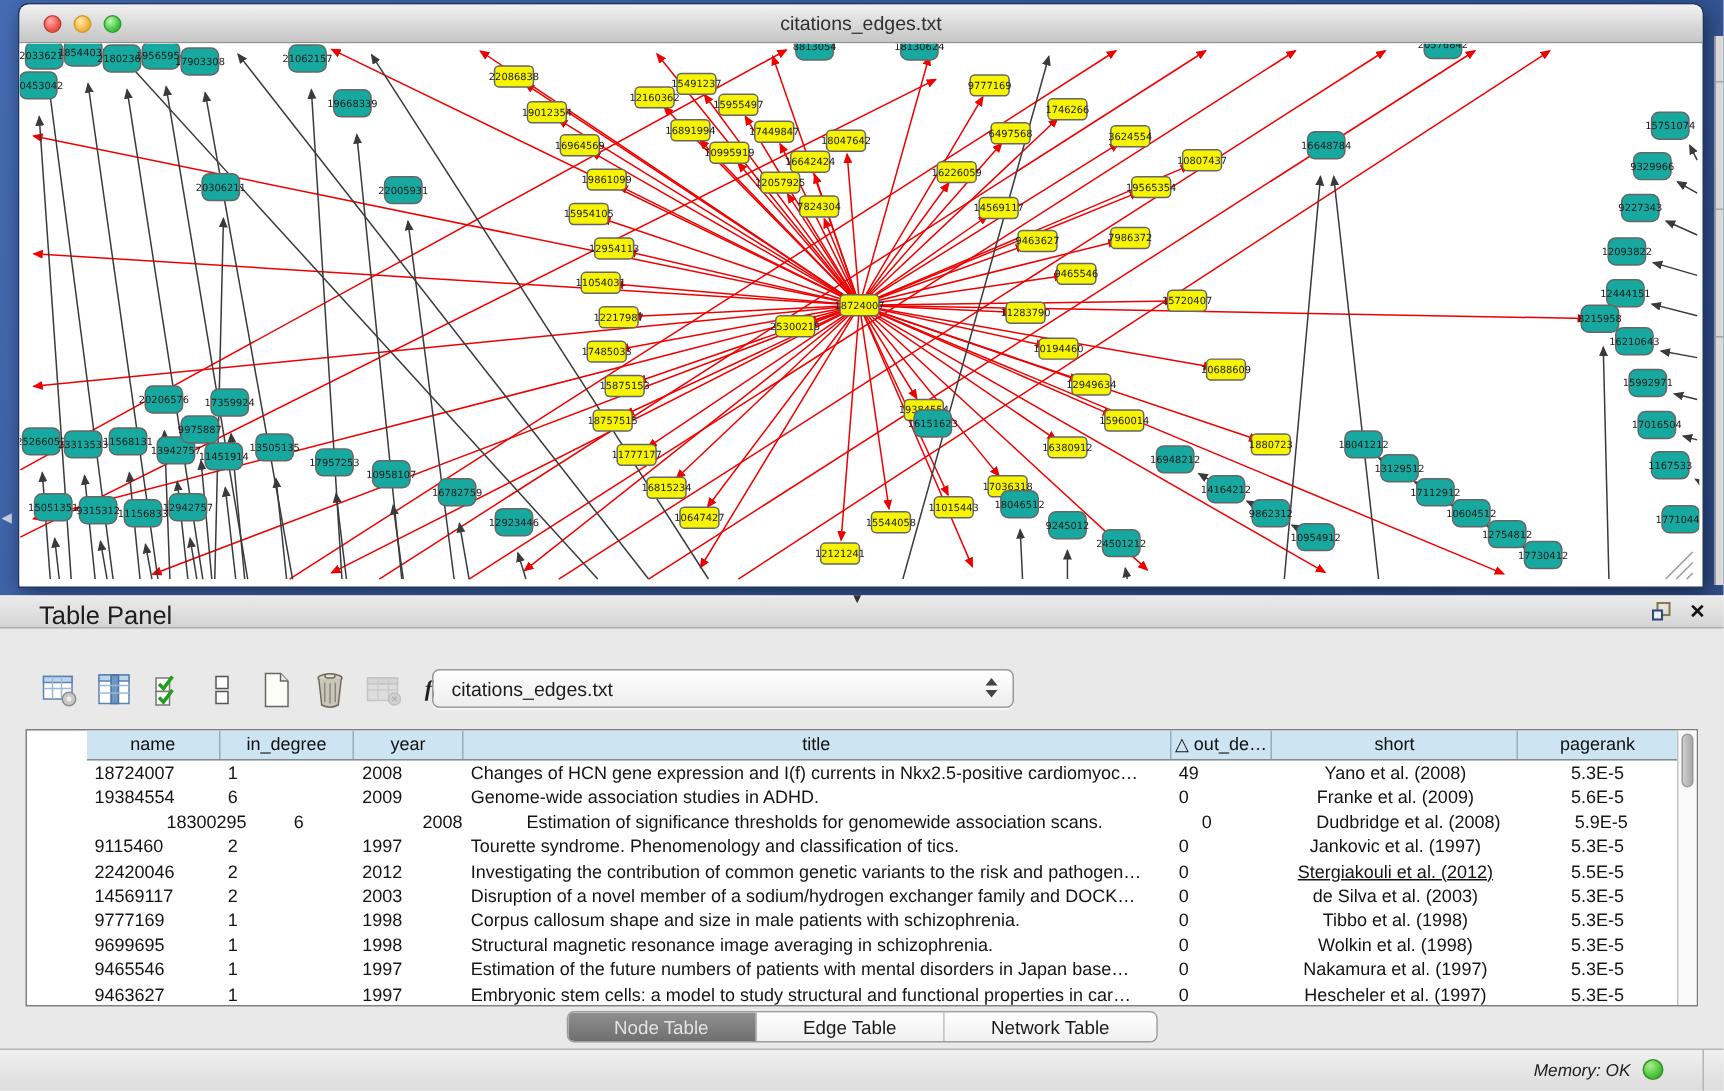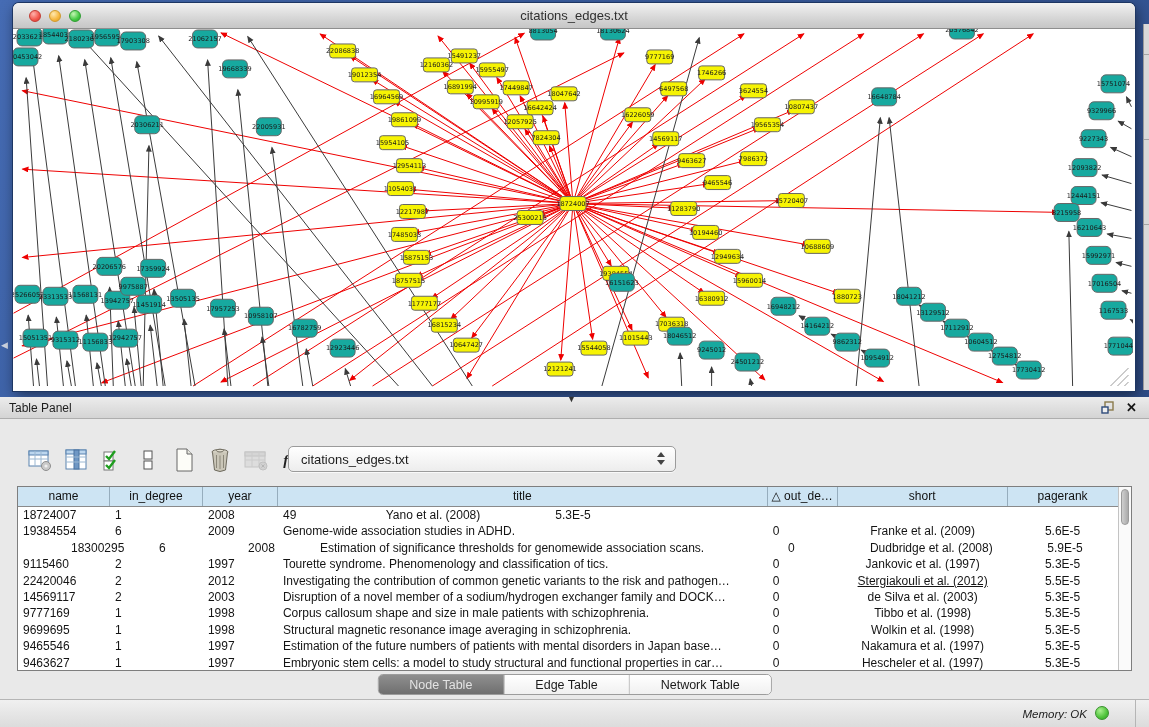--- a/index.html
+++ b/index.html
@@ -21,40 +21,40 @@
   #title { position:absolute; left:0; right:0; top:5px; text-align:center; font-size:13px; color:#303030; }
   .tl { position:absolute; top:7px; width:12px; height:12px; border-radius:50%; }
   .tl.red    { left:16px;  background:radial-gradient(circle at 35% 30%, #ffb2ab, #f2564c 60%, #d33a31); border:1px solid #c33b33;}
   .tl.yellow { left:36px;  background:radial-gradient(circle at 35% 30%, #ffe9b0, #f6b73e 60%, #dd9c23); border:1px solid #cf9a2c;}
   .tl.green  { left:56px;  background:radial-gradient(circle at 35% 30%, #c5f6b4, #43c943 60%, #2ca22c); border:1px solid #2f9e33;}
   #net-canvas { position:relative; width:1120px; height:361px; background:#fff; overflow:hidden; }
 
   
   #table-panel { position:absolute; left:0; top:397px; width:1149px; height:302px; background:#e9e9e9; }
   #panel-header { height:22px; background:linear-gradient(#ececec,#d4d4d4); border-bottom:1px solid #aeaeae; position:relative; }
-  #panel-title { position:absolute; left:9px; top:4px; font-size:12px; color:#1d1d1d; }
+  #panel-title { position:absolute; left:26px; top:4px; font-size:17px; color:#1d1d1d; }
   #splitter-arrow { position:absolute; left:567px; top:-3px; font-size:9px; color:#333; }
   #float-ic { position:absolute; right:34px; top:4px; width:14px; height:14px; }
   #close-ic { position:absolute; right:12px; top:3px; font-size:13px; font-weight:bold; color:#151515; cursor:default; }
 
   #tp-toolbar { position:absolute; left:26px; top:46px; height:34px; display:flex; align-items:center; gap:9px; }
   .tb-ic { width:27px; height:27px; display:flex; align-items:center; justify-content:center; }
   .fx { font-family:"Liberation Serif", serif; font-style:italic; font-weight:bold; font-size:15px; color:#202020; }
   .fx small { font-size:10px; }
 
   #tbl-select { position:absolute; left:288px; top:49px; width:388px; height:26px;
     background:linear-gradient(#ffffff,#ededed); border:1px solid #9b9b9b; border-radius:5px;
     box-shadow:0 1px 0 rgba(255,255,255,.7); }
   #tbl-select .val { position:absolute; left:12px; top:5px; font-size:13px; color:#1c1c1c; }
   #tbl-select .steppers { position:absolute; right:10px; top:5px; }
   #tbl-select .steppers div { width:0; height:0; border-left:4px solid transparent; border-right:4px solid transparent; }
   #tbl-select .up { border-bottom:5px solid #444; margin-bottom:3px; }
   #tbl-select .dn { border-top:5px solid #444; }
 
-  #grid { position:absolute; left:17px; top:89px; width:1115px; height:185px; background:#fff; border:1px solid #7e7e7e; display:flex; }
+  #grid { position:absolute; left:17px; top:89px; width:1115px; height:185px; background:#fff; border:1px solid #7e7e7e; display:flex;padding-left:40px; }
   #grid-main { flex:1 1 auto; overflow:hidden; }
   #grid-head { display:flex; height:20px; background:#cde4f3; border-bottom:1px solid #8a8a8a; }
   .th { font-size:12px; color:#111; text-align:center; line-height:19px; border-right:1px solid #96adbd; overflow:hidden; white-space:nowrap; }
   .th:last-child { border-right:none; }
   .tr { display:flex; height:16.4px; }
   .td { font-size:12px; color:#141414; line-height:16px; white-space:nowrap; overflow:hidden; padding-left:5px; }
   .td.c { text-align:center; padding-left:0; }
   #vscroll { width:14px; border-left:1px solid #c3c3c3; background:#fafafa; position:relative; }
   #vthumb { position:absolute; left:2px; right:2px; top:2px; height:36px; border-radius:6px;
     background:linear-gradient(90deg,#cfcfcf,#a9a9a9); border:1px solid #9a9a9a; }
@@ -750,20 +750,21 @@
           <div class="th" style="width: 490px;">title</div>
           <div class="th" style="width: 70px;">△ out_de…</div>
           <div class="th" style="width: 170px;">short</div>
           <div class="th" style="width: 110px;">pagerank</div>
         </div>
       <div id="grid-body">
           <div class="tr">
             <div class="td" style="width: 92px;">18724007</div>
             <div class="td" style="width: 93px;">1</div>
             <div class="td" style="width: 75px;">2008</div>
+            <div class="td" style="width: 490px;">Changes of HCN gene expression and I(f) currents in Nkx2.5-positive cardiomyoc…</div>
             <div class="td" style="width: 70px;">49</div>
             <div class="td c" style="width: 170px;">Yano et al. (2008)</div>
             <div class="td c" style="width: 110px;">5.3E-5</div>
           </div>
           <div class="tr">
             <div class="td" style="width: 92px;">19384554</div>
             <div class="td" style="width: 93px;">6</div>
             <div class="td" style="width: 75px;">2009</div>
             <div class="td" style="width: 490px;">Genome-wide association studies in ADHD.</div>
             <div class="td" style="width: 70px;">0</div>

